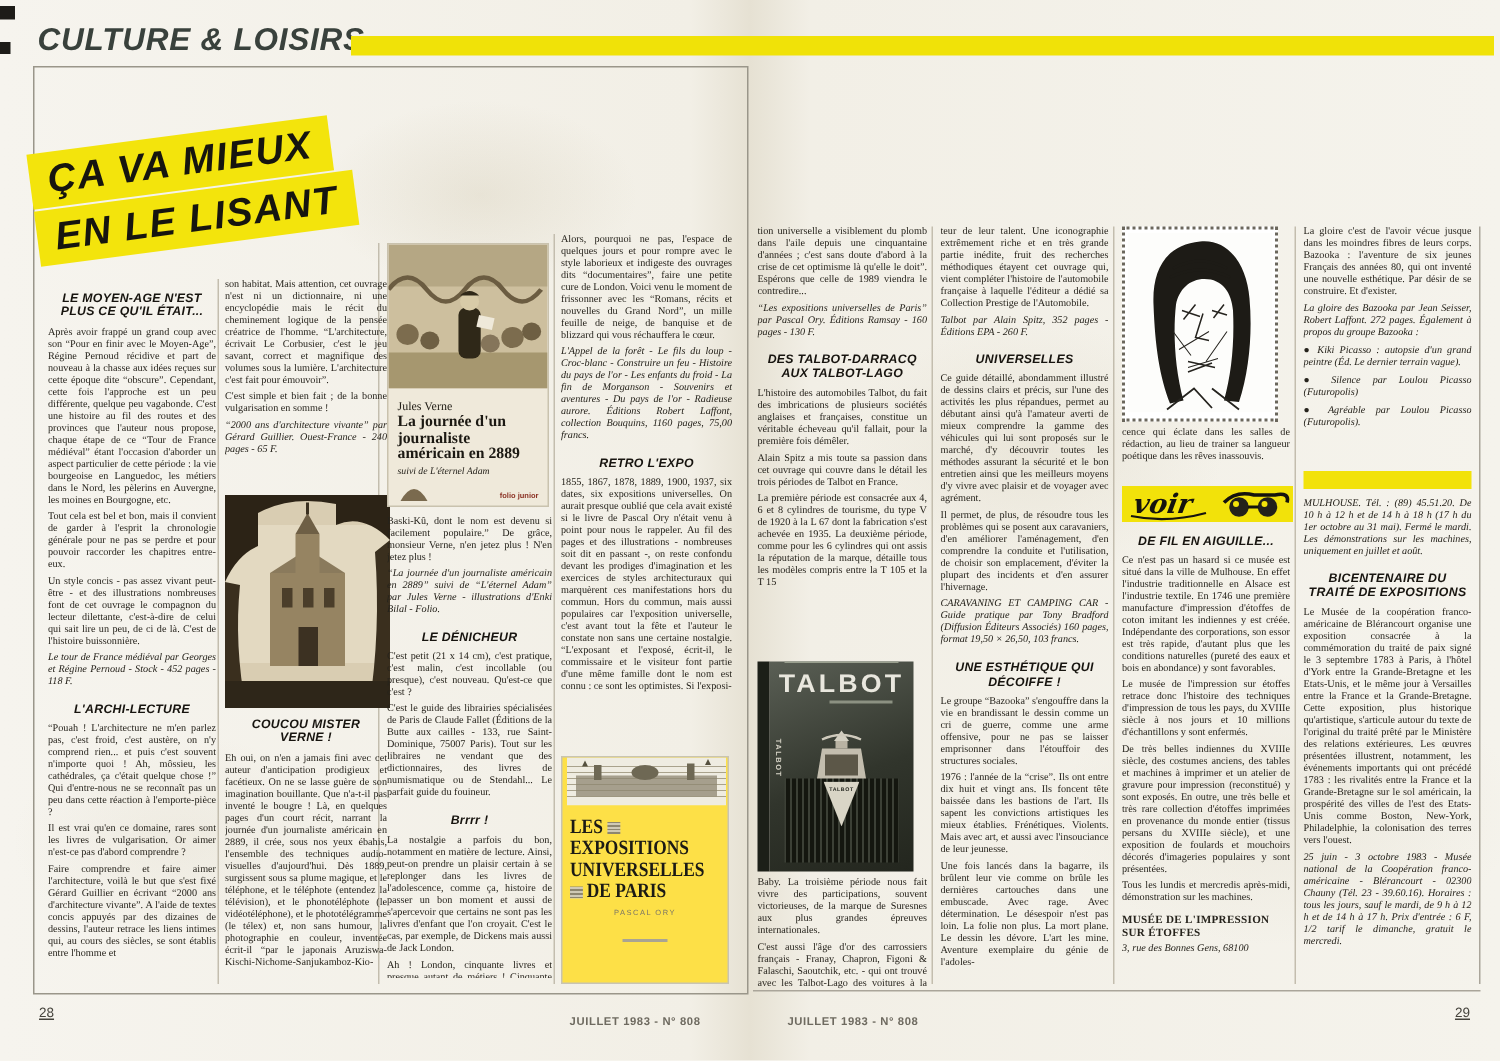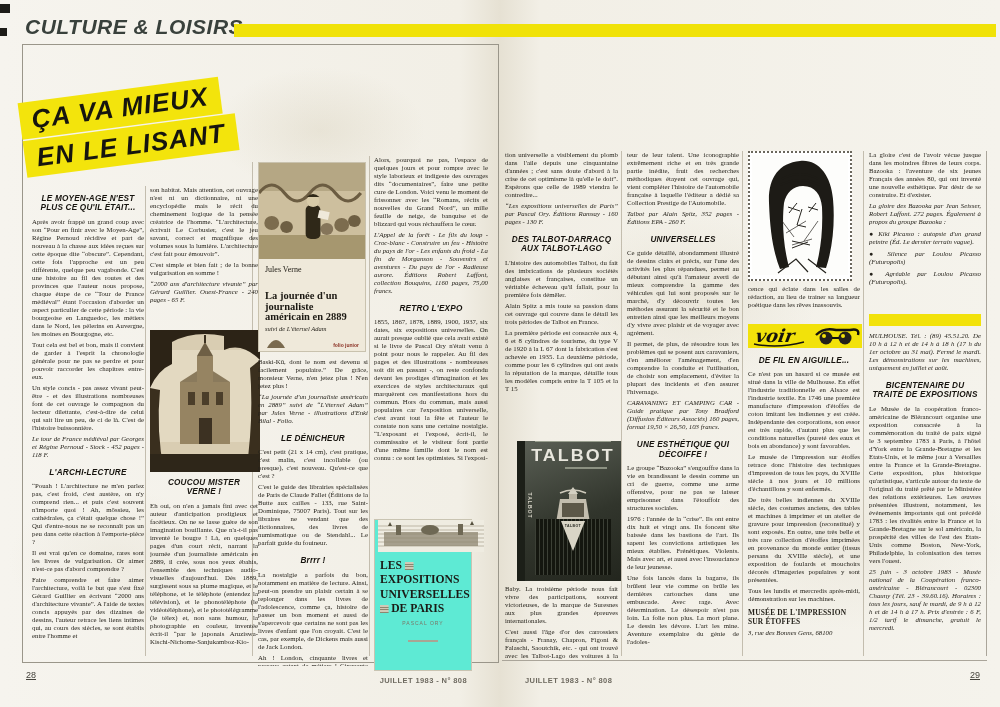--- a/index.html
+++ b/index.html
@@ -29,37 +29,37 @@
   .blk-c{font:italic 6.8px/8px "Liberation Serif",serif;margin:0 0 4px;text-align:justify;}
   .blk-h{font:bold italic 8.2px/1.15 "Liberation Sans",sans-serif;text-align:center;
     margin:9px 3px 5px;color:#17140f;letter-spacing:.2px;}
   .blk-b{font:bold 7.4px/1.2 "Liberation Serif",serif;margin:6px 0 2px;letter-spacing:.2px;}
   .seg .blk-h:first-child{margin-top:2px;}
   figure{margin:0;}
   .fig-church{width:110px;height:142px;margin:4px 0;}
   .fig-verne{width:108px;background:#efe9da;border:1px solid #c9c2ae;box-sizing:border-box;}
   .verne-text{padding:3px 6px 2px;}
   .verne-author{font:8px/1.1 "Liberation Serif",serif;color:#242019;}
-  .verne-title{font:bold 10.5px/1.02 "Liberation Serif",serif;color:#1c1913;margin-top:16px;}
+  .verne-title{font:bold 10.5px/1.02 "Liberation Serif",serif;color:#1c1913;margin-top:1px;}
   .verne-sub{font:italic 6.5px/1.2 "Liberation Serif",serif;margin-top:2px;}
   .verne-foot{display:flex;justify-content:space-between;align-items:flex-end;padding:1px 6px 3px;}
   .verne-imprint{font:bold 5px/1 "Liberation Sans",sans-serif;color:#8a2f22;}
-  .fig-expo{width:98px;height:152px;background:#5eead4;border:1px solid #c9c4b2;
-    box-sizing:border-box;margin-top:21px;}
+  .fig-expo{width:112px;height:152px;background:#fde047;border:1px solid #c9c4b2;
+    box-sizing:border-box;margin-top:6px;}
   .expo-text{padding:2px 5px 0;}
   .expo-line{font:bold 13.5px/1.06 "Liberation Serif",serif;color:#1b1a15;
     transform:scaleX(.86);transform-origin:left center;white-space:nowrap;}
   .psq{display:inline-block;width:10px;height:8px;vertical-align:middle;margin-left:3px;
     background:repeating-linear-gradient(0deg,#8d8670 0 1px,#cfc9b6 1px 2.5px);}
   .expo-author{font:5px/1 "Liberation Sans",sans-serif;letter-spacing:1px;color:#7b7566;
     text-align:center;margin-top:6px;}
   .expo-mark{width:30px;height:2px;background:#a9a493;margin:14px auto 0;}
   .fig-talbot{width:104px;height:140px;position:relative;box-sizing:border-box;
     background:linear-gradient(160deg,#5a5f55 0%,#31352c 55%,#23261e 100%);
-    border-left:8px solid #1c1f18;margin:3px 12px 4px;}
+    border-left:8px solid #1c1f18;margin:3px 0 4px;}
   .talbot-spine{position:absolute;left:-8px;top:52px;width:8px;text-align:center;}
   .talbot-spine span{display:inline-block;transform:rotate(90deg);font:bold 5px/1 "Liberation Sans",sans-serif;
     color:#d8d5c8;letter-spacing:1px;white-space:nowrap;}
   .talbot-topline{height:1px;background:#9aa08f;margin:6px 10px 0;}
   .talbot-title{font:bold 17px/1 "Liberation Sans",sans-serif;color:#e9e7de;letter-spacing:2px;
     text-align:center;margin-top:5px;transform:scaleX(1.05);}
   .talbot-sub{height:2px;background:#8c9182;margin:3px 14px 0 40px;}
   .talbot-rad{position:absolute;left:50%;top:44px;transform:translateX(-50%);}
   .grille{position:absolute;left:10px;right:10px;top:78px;bottom:6px;
     background:repeating-linear-gradient(90deg,#3c4036 0 1px,#14160f 1px 4px);}

